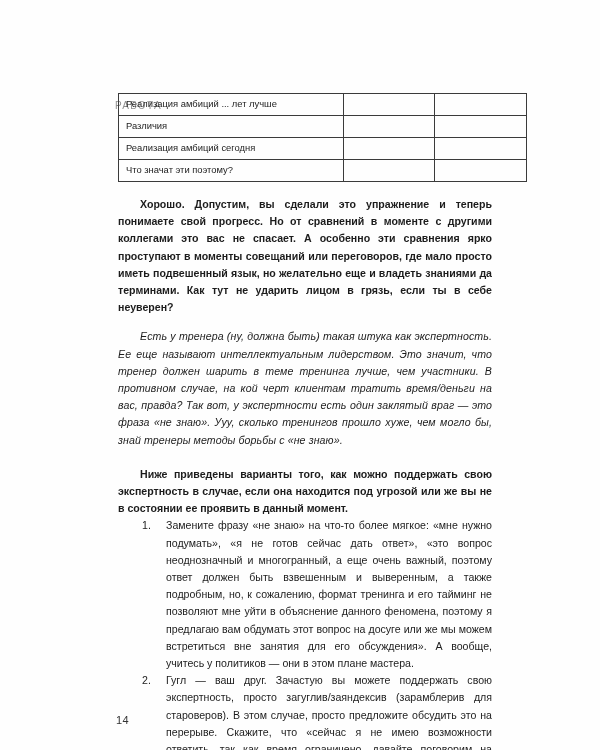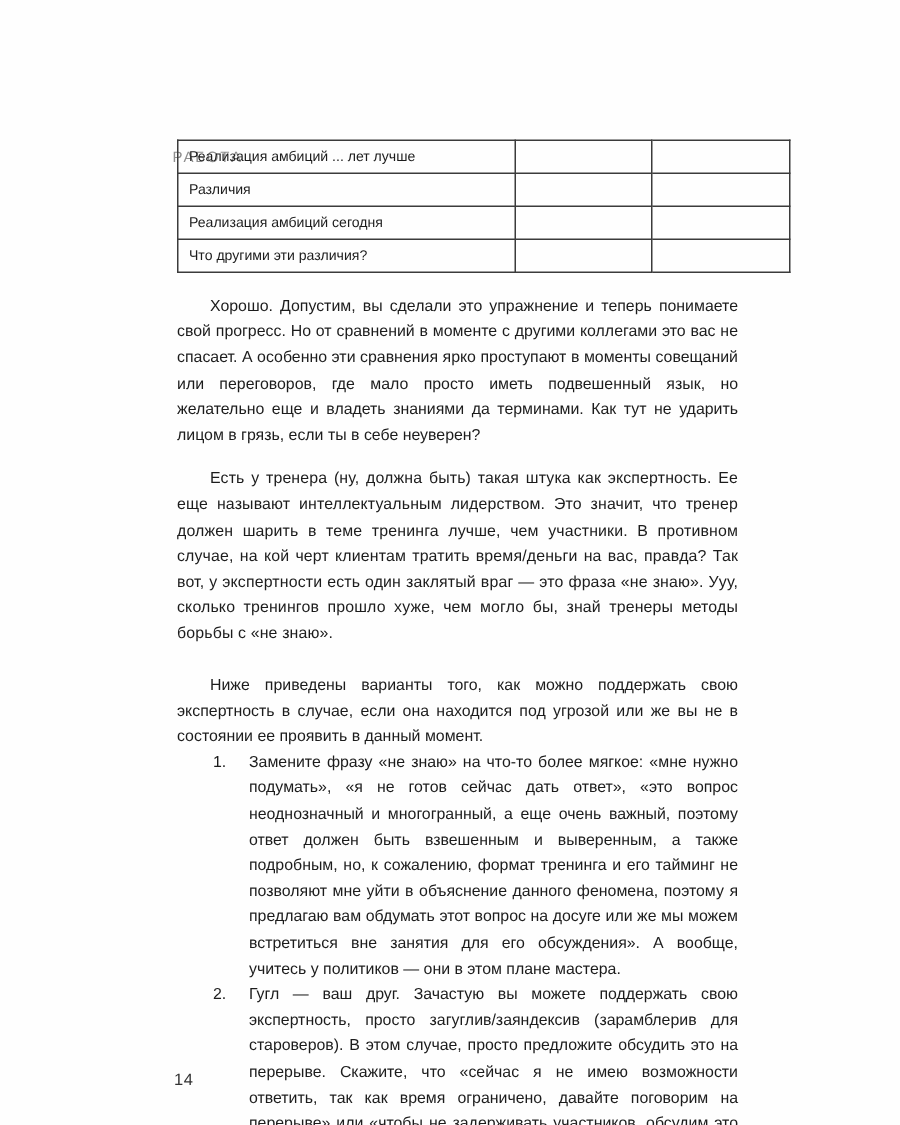--- a/index.html
+++ b/index.html
@@ -69,22 +69,24 @@
   }
 
   p.body {
     margin: 0 0 12px 0;
     font-size: 10.6px;
     line-height: 17.2px;
     text-align: justify;
     text-indent: 22px;
     color: #1c1c1c;
     hyphens: manual;
+    font-weight: bold;
   }
   p.body.italic {
+    font-style: italic;
     font-weight: 400;
     letter-spacing: 0.1px;
   }
   p.body.tight { margin-bottom: 0; margin-top: 17px; }
 
   ol.points {
     margin: 0;
     padding: 0;
     list-style: none;
     counter-reset: pt;
@@ -139,21 +141,21 @@
         <td class="c-label">Различия</td>
         <td class="c-blank-a"></td>
         <td class="c-blank-b"></td>
       </tr>
       <tr>
         <td class="c-label">Реализация амбиций сегодня</td>
         <td class="c-blank-a"></td>
         <td class="c-blank-b"></td>
       </tr>
       <tr>
-        <td class="c-label">Что другими эти различия?</td>
+        <td class="c-label">Что значат эти поэтому?</td>
         <td class="c-blank-a"></td>
         <td class="c-blank-b"></td>
       </tr>
     </tbody>
   </table>
 
   <div class="content">
 
     <p class="body">Хорошо. Допустим, вы сделали это упражнение и теперь понимаете свой прогресс. Но от сравнений в моменте с другими коллегами это вас не спасает. А особенно эти сравнения ярко проступают в моменты совещаний или переговоров, где мало просто иметь подвешенный язык, но желательно еще и владеть знаниями да терминами. Как тут не ударить лицом в грязь, если ты в себе неуверен?</p>
 

